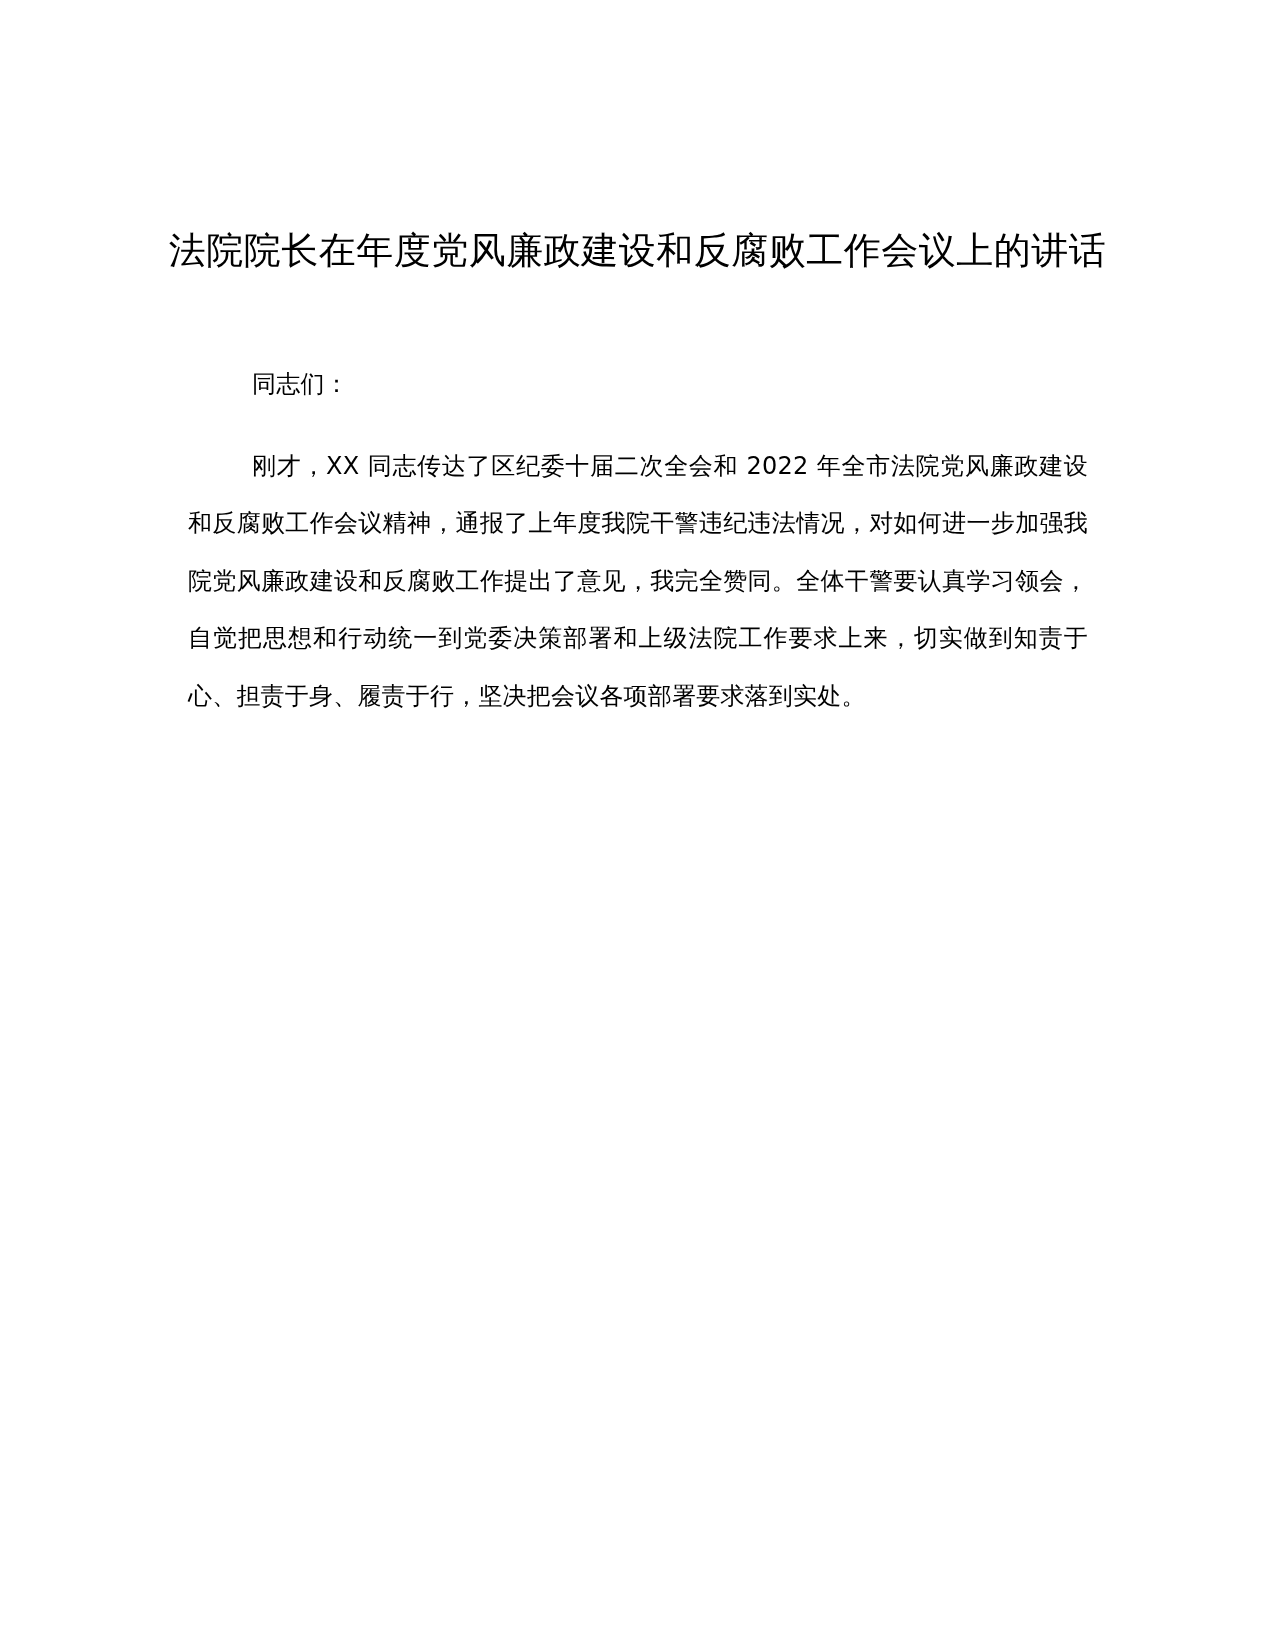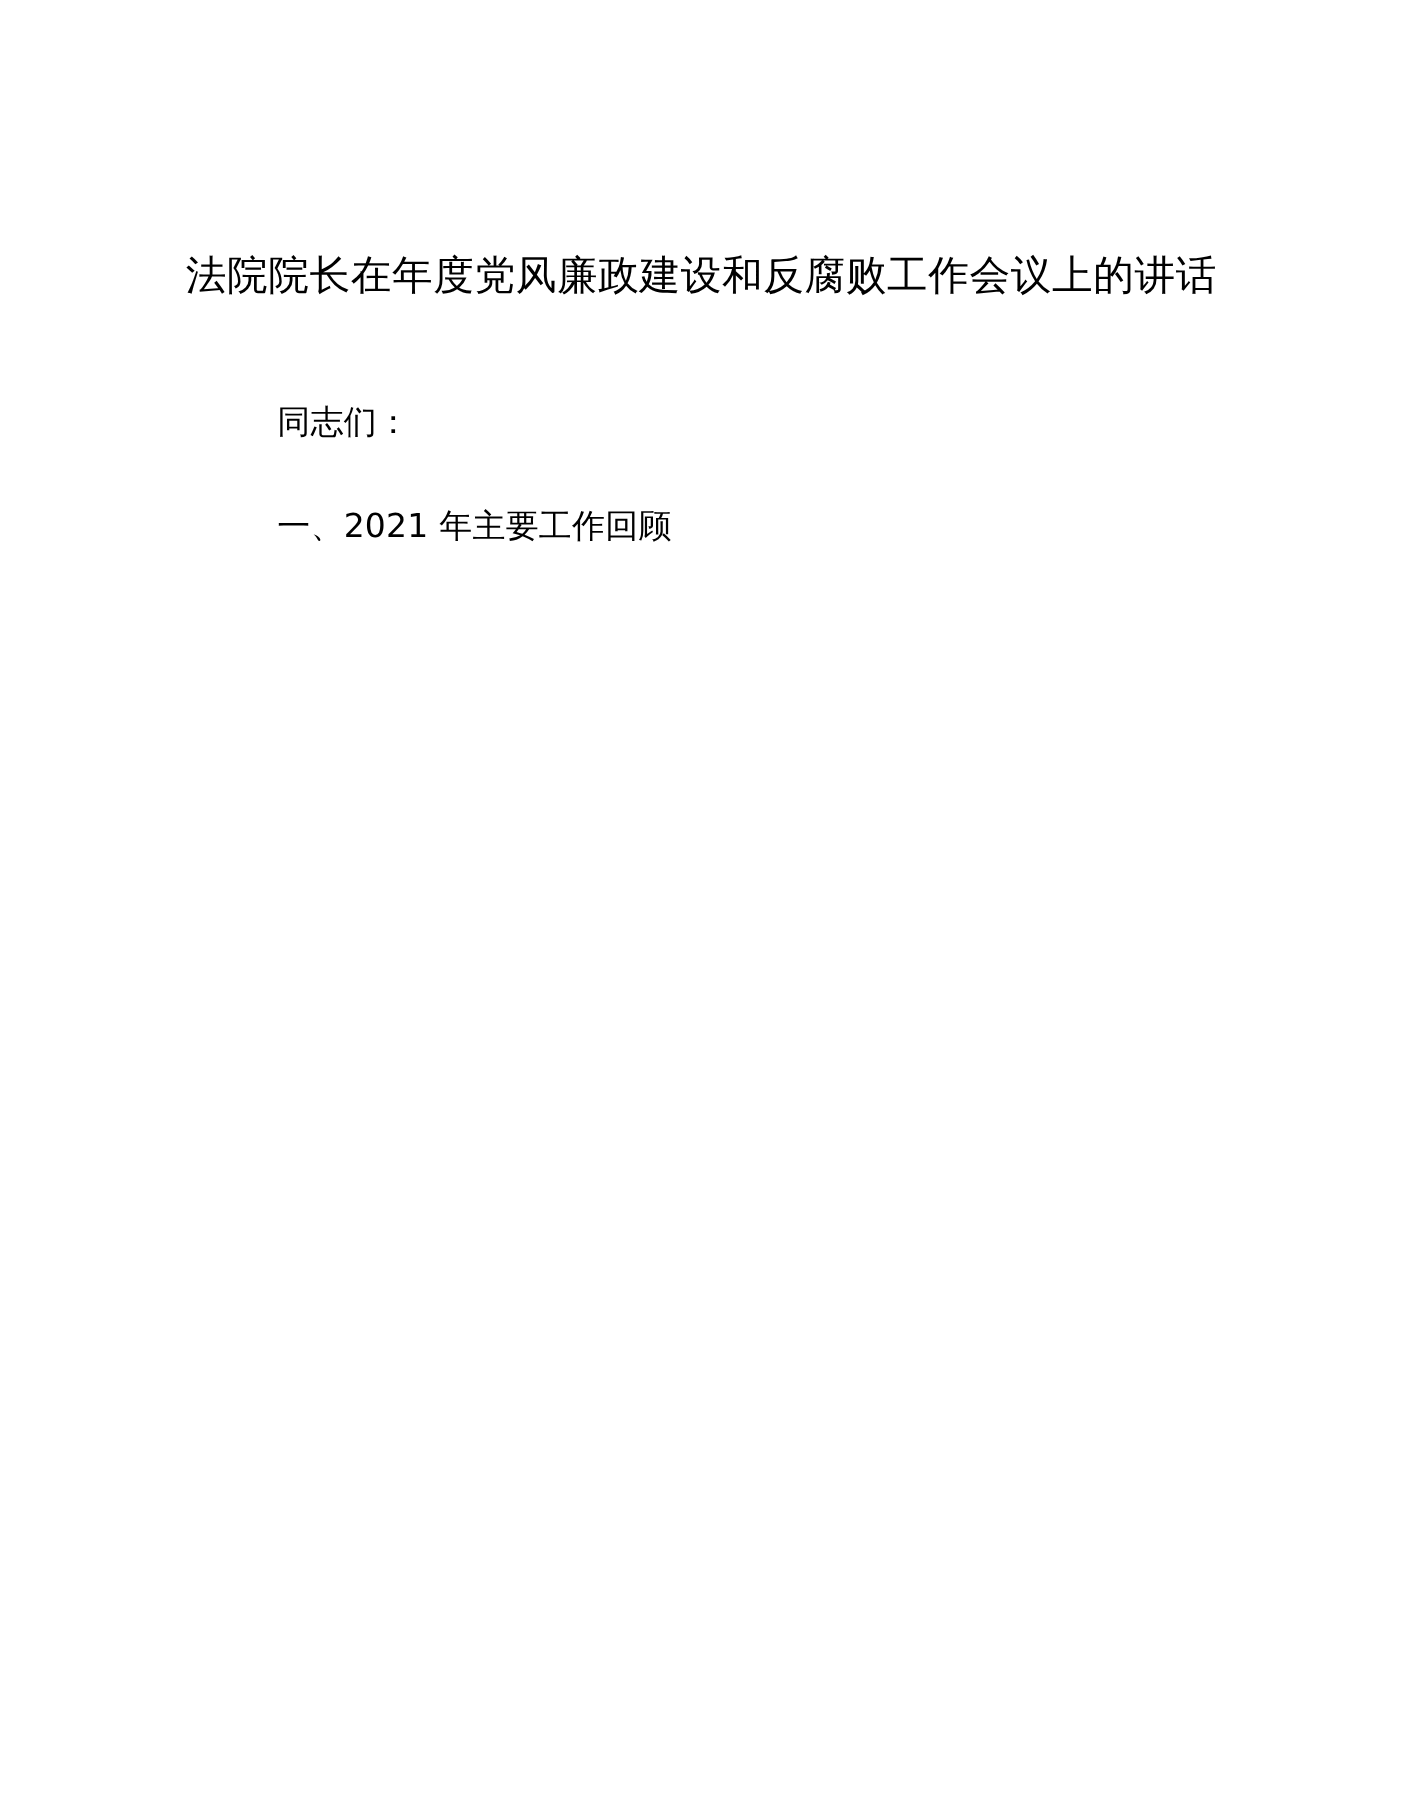--- a/index.html
+++ b/index.html
@@ -2,30 +2,30 @@
 <html><head>
 <meta charset="utf-8">
 <style>
   html, body { margin: 0; padding: 0; background: #ffffff; }
   body { width: 1275px; height: 1650px; position: relative; overflow: hidden;
          font-family: "DejaVu Sans", "Liberation Sans", sans-serif; color: #000; }
   .page { position: absolute; left: 0; top: 0; width: 1275px; height: 1650px; background: #fff; }
   .title { position: absolute; left: 150px; width: 975px; top: 222px; text-align: center;
            font-size: 37px; line-height: 57px; letter-spacing: 0.5px; }
   .body { position: absolute; left: 188px; width: 900px; top: 356px; }
-  .para { margin: 0; font-size: 30px; line-height: 57.5px; text-indent: 64px;
+  .para { margin: 0; font-size: 24px; line-height: 57.5px; text-indent: 64px;
           text-align: justify; text-align-last: left; letter-spacing: 0.2px; }
   .gap { height: 12px; }
 </style>
 </head>
 <body>
 
 <div class="page">
   <div class="title">法院院长在年度党风廉政建设和反腐败工作会议上的讲话</div>
   <div class="body">
     <p class="para">同志们：</p>
     <div class="gap"></div>
     <div class="gap"></div>
+    <p class="para">刚才，XX 同志传达了区纪委十届二次全会和 2022 年全市法院党风廉政建设和反腐败工作会议精神，通报了上年度我院干警违纪违法情况，对如何进一步加强我院党风廉政建设和反腐败工作提出了意见，我完全赞同。全体干警要认真学习领会，自觉把思想和行动统一到党委决策部署和上级法院工作要求上来，切实做到知责于心、担责于身、履责于行，坚决把会议各项部署要求落到实处。</p>
     <div class="gap"></div>
-    <p class="para">一、2021 年主要工作回顾</p>
     <div class="gap"></div>
   </div>
 </div>
 
 </body></html>

